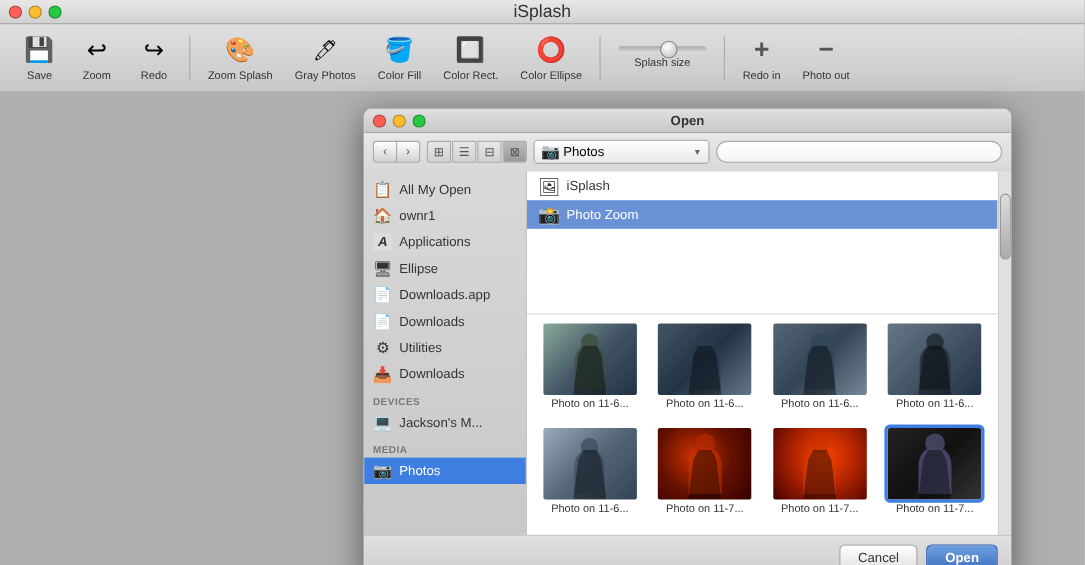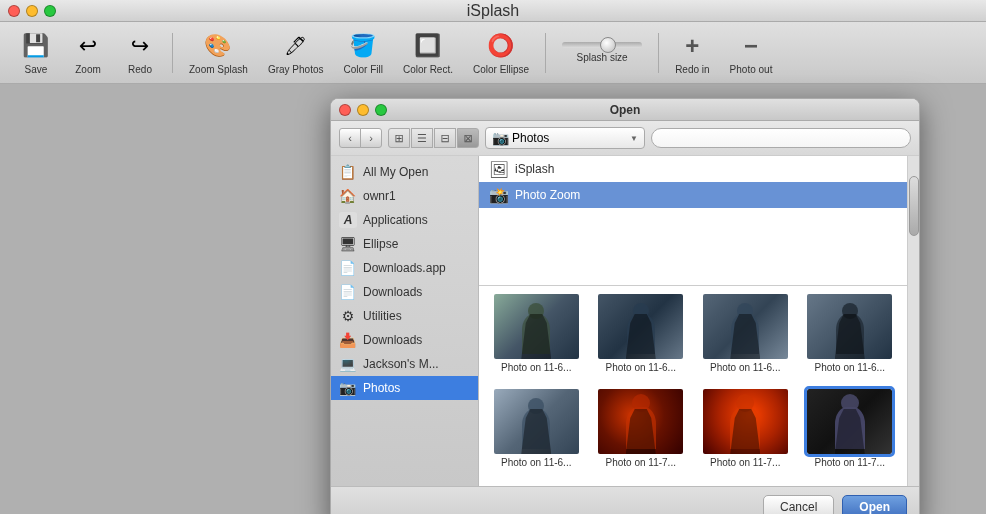--- a/index.html
+++ b/index.html
@@ -537,25 +537,27 @@
         </div>
         <div class="sidebar-item">
           <span class="sidebar-icon">⚙</span>
           <span>Utilities</span>
         </div>
         <div class="sidebar-item">
           <span class="sidebar-icon">📥</span>
           <span>Downloads</span>
         </div>
 
+        <div class="sidebar-section-header">DEVICES</div>
         <div class="sidebar-item">
           <span class="sidebar-icon">💻</span>
           <span>Jackson's M...</span>
         </div>
 
+        <div class="sidebar-section-header">MEDIA</div>
         <div class="sidebar-item active">
           <span class="sidebar-icon">📷</span>
           <span>Photos</span>
         </div>
       </div>
 
       <div class="file-area">
 
         <div class="apps-list">
           <div class="app-item">

